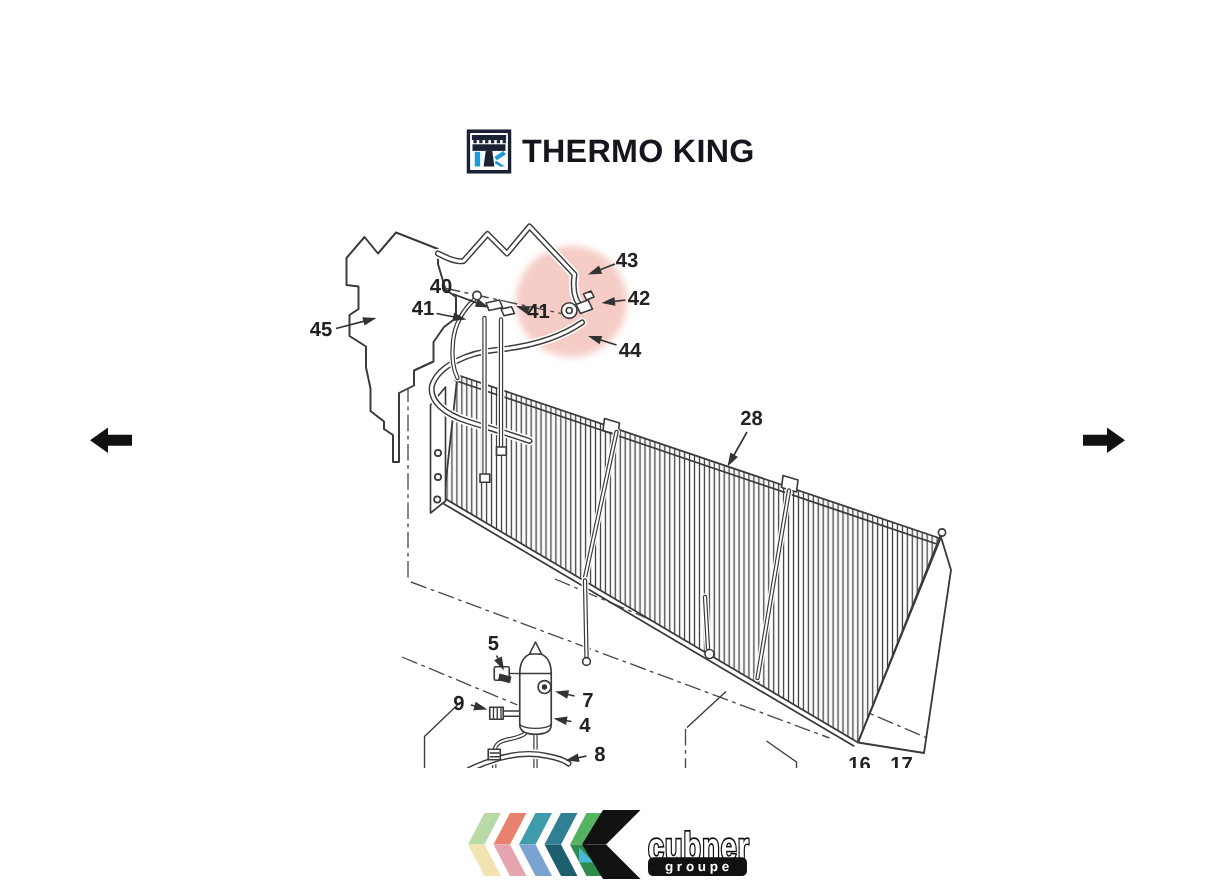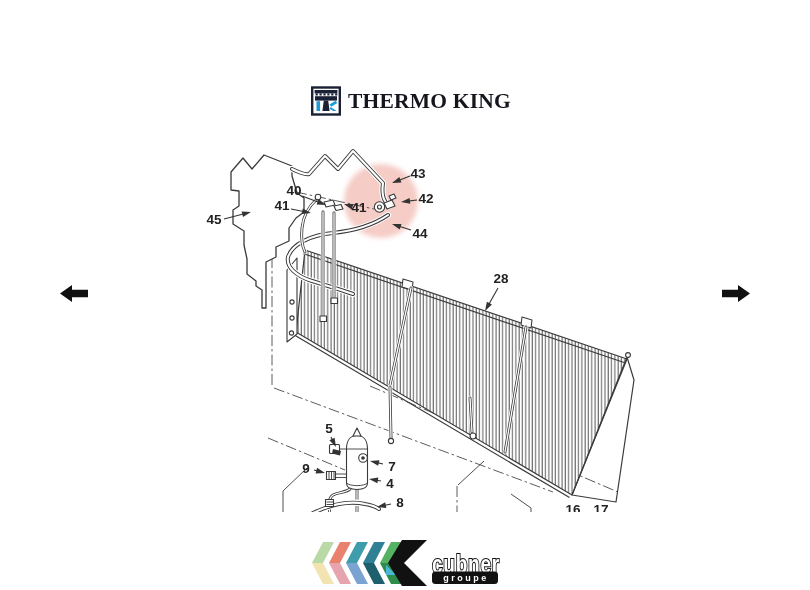--- a/index.html
+++ b/index.html
@@ -1,21 +1,21 @@
 <!DOCTYPE html>
 <html><head>
 <meta charset="utf-8">
 <style>
   html,body{margin:0;padding:0;}
   body{
     width:810px;height:590px;position:relative;overflow:hidden;
     background:#ffffff;font-family:"Liberation Sans",sans-serif;
   }
   
-  .brand-wrap{position:absolute;left:311px;top:86px;display:flex;align-items:center;gap:7px;font-family:Liberation Serif, serif;}
+  .brand-wrap{position:absolute;left:311px;top:86px;display:flex;align-items:center;gap:7px;}
   .brand-text{font-size:21.5px;font-weight:bold;letter-spacing:.2px;color:#15161d;line-height:30px;}
   
   .nav-arrow{position:absolute;width:30px;height:20px;cursor:pointer;}
   .nav-arrow.prev{left:59px;top:284px;}
   .nav-arrow.next{left:721px;top:284px;}
   
   .diagram{position:absolute;left:195px;top:140px;width:470px;height:372px;}
   
   .footer-logo{position:absolute;left:306px;top:537px;width:196px;height:50px;}
 

